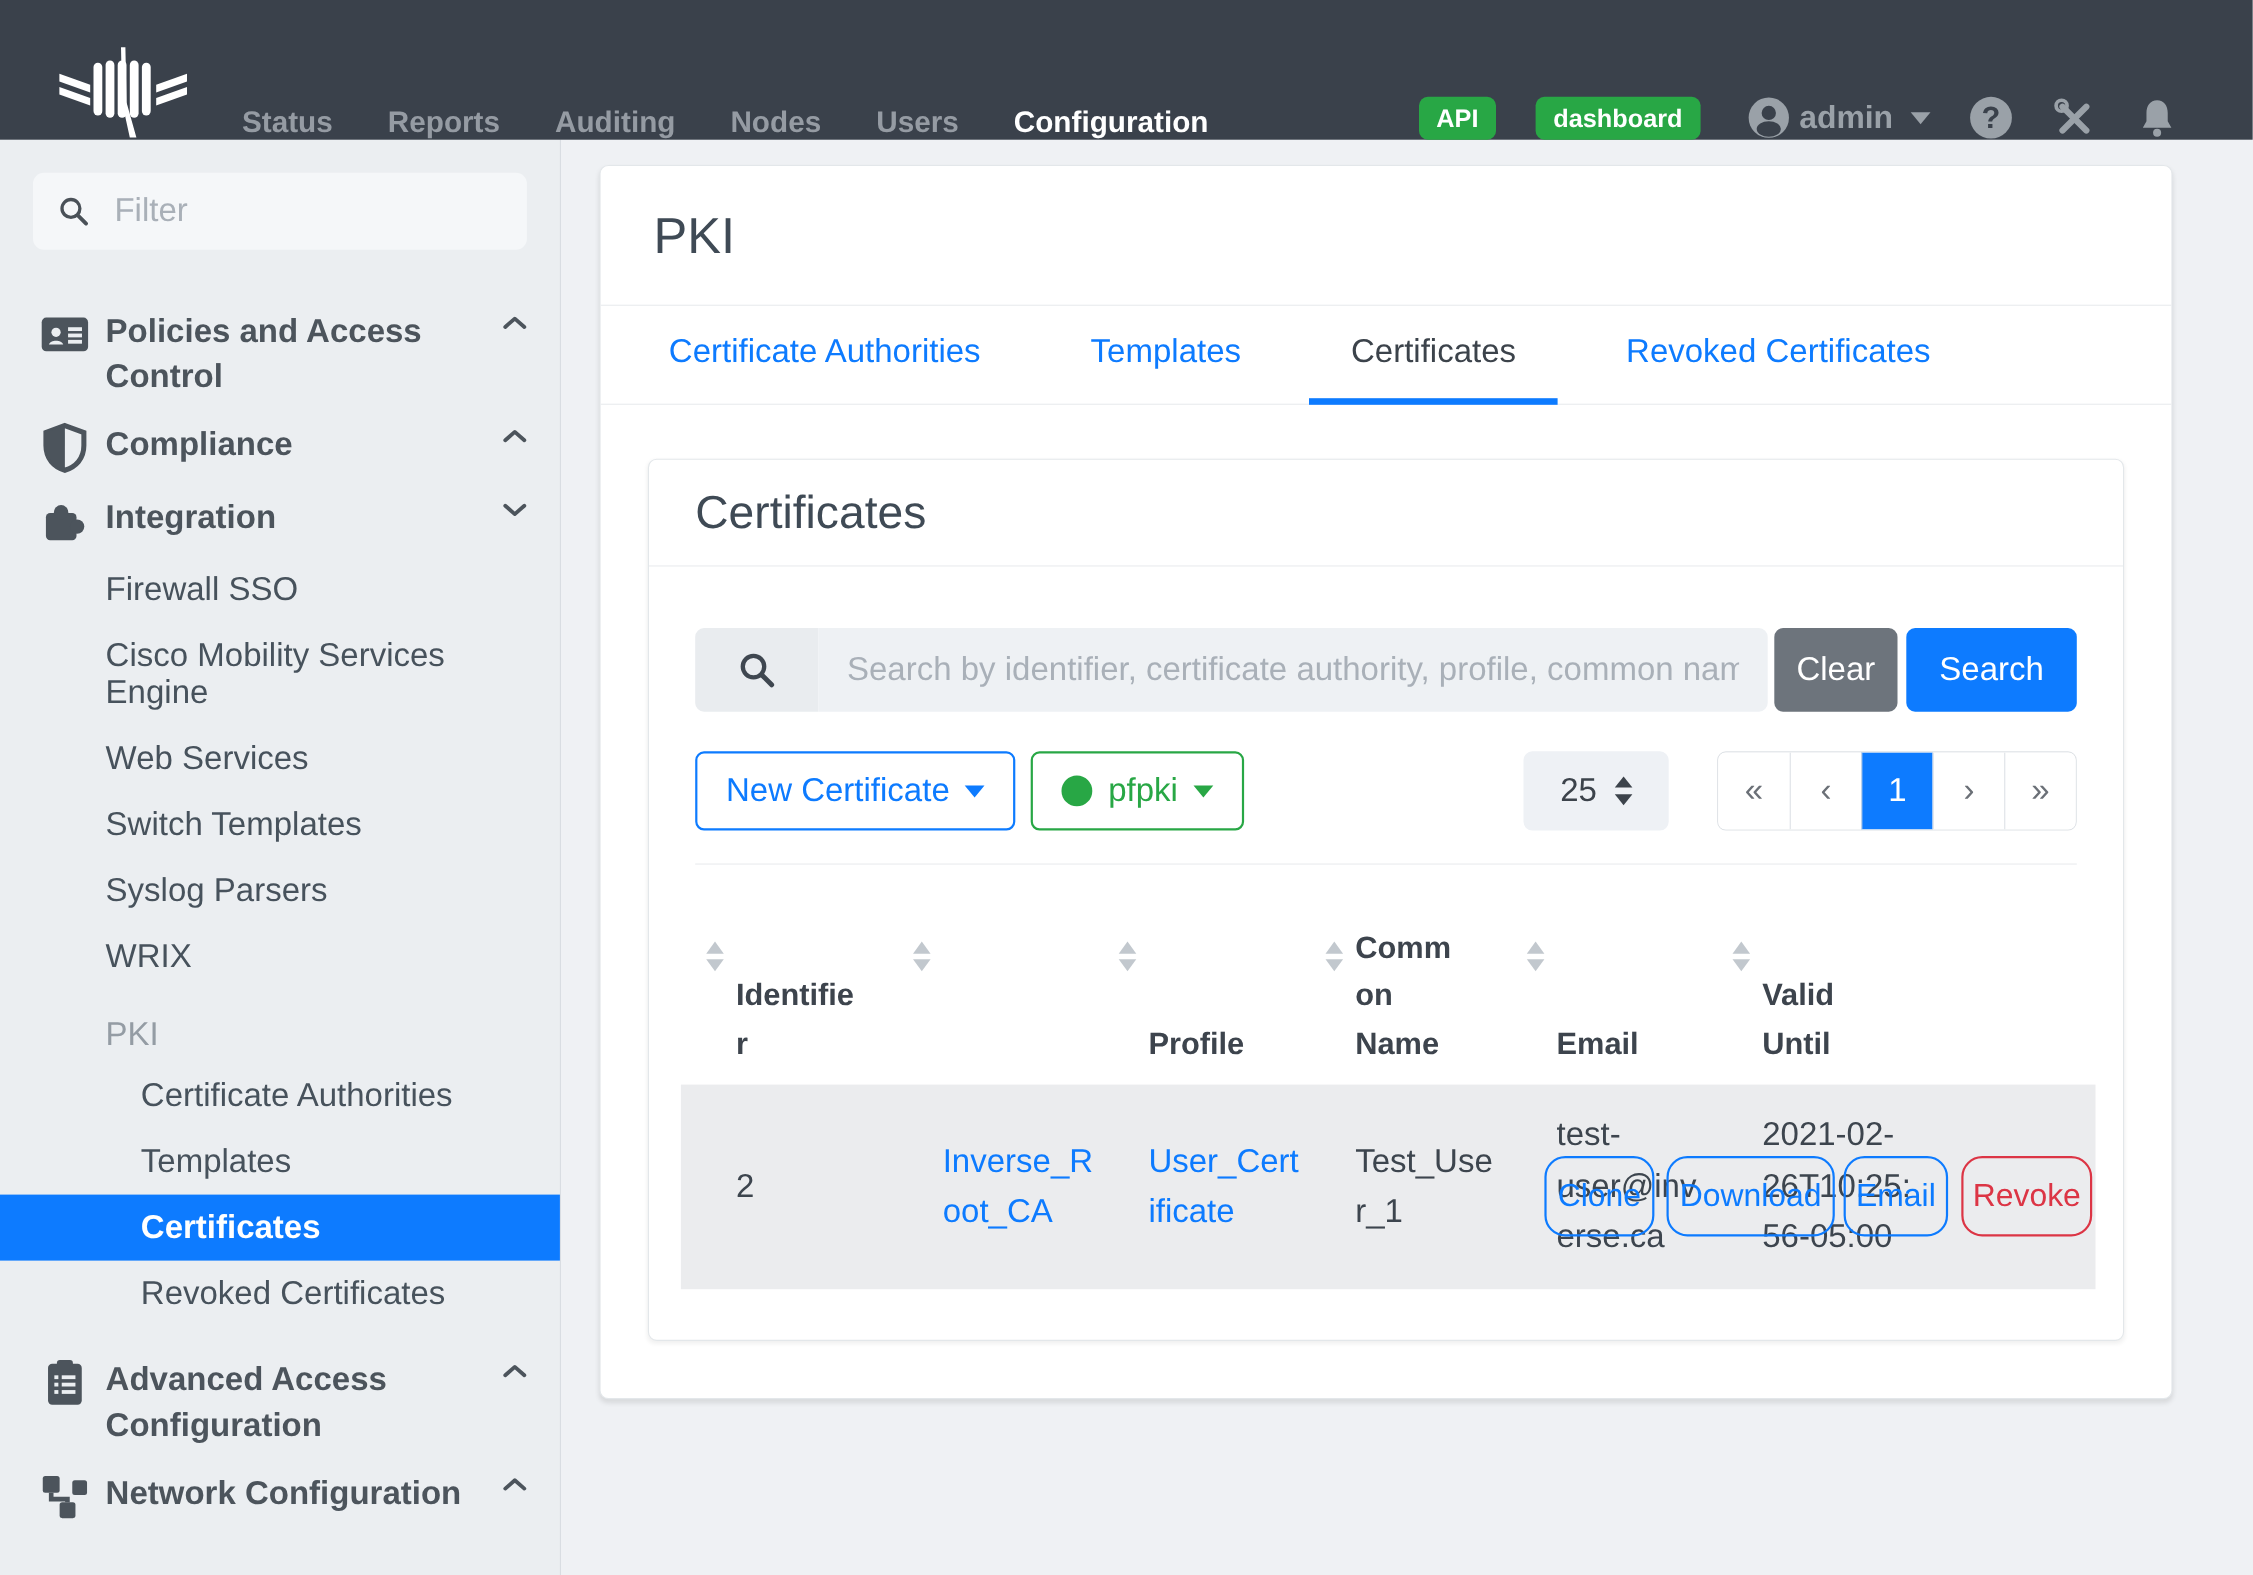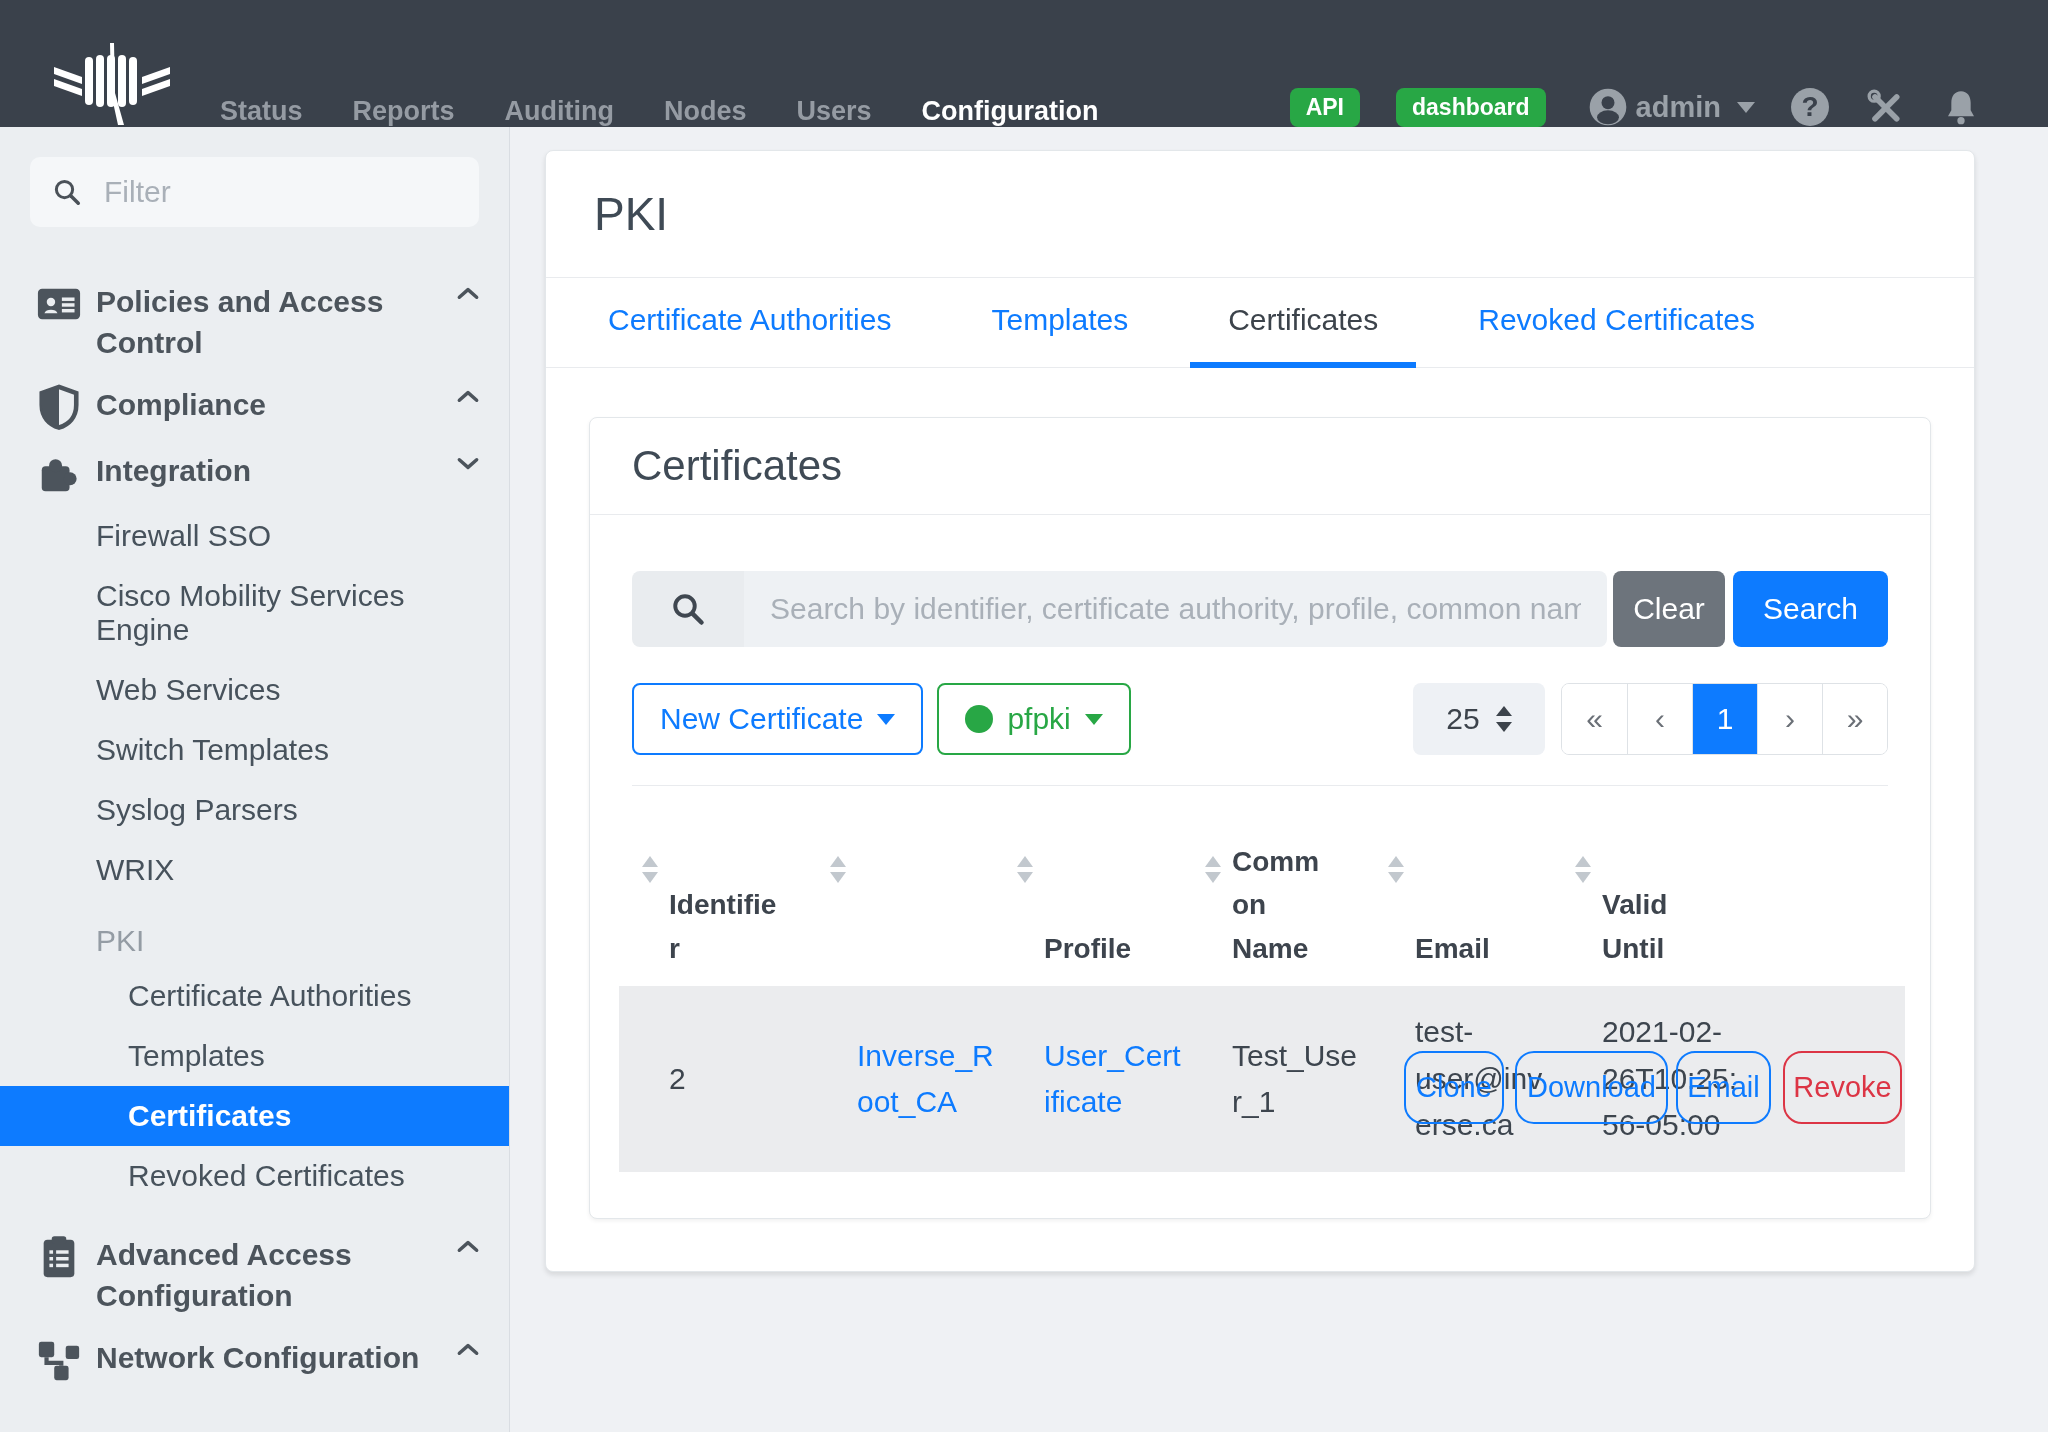--- a/index.html
+++ b/index.html
@@ -76,21 +76,21 @@
 
   
   .toolbar { display:flex; align-items:center; margin-top:36px; height:72px; }
   .btn-outline-primary { background:#fff; border:2px solid var(--primary,#0d7bff); color:var(--primary,#0d7bff);
                          height:72px; padding:0 26px; }
   .btn-outline-success { background:#fff; border:2px solid var(--success,#28a745); color:var(--success,#28a745);
                          height:72px; padding:0 26px; margin-left:14px; }
   .caret-sm { width:0; height:0; border-left:9px solid transparent; border-right:9px solid transparent;
               border-top:11px solid currentColor; margin-left:14px; }
   .green-dot { width:28px; height:28px; border-radius:50%; background:var(--success,#28a745); margin-right:14px; }
-  .toolbar-right { margin-left:auto; display:flex; align-items:center; gap:16px; }
+  .toolbar-right { margin-left:auto; display:flex; align-items:center; gap:44px; }
   .page-size { width:132px; height:72px; background:#eef1f5; border-radius:8px; display:flex;
                align-items:center; justify-content:center; gap:16px; cursor:pointer; }
   .page-size-value { font-size:30px; color:#3c434b; }
   .stepper { display:flex; flex-direction:column; gap:6px; }
   .tri-up { width:0; height:0; border-left:8px solid transparent; border-right:8px solid transparent;
             border-bottom:10px solid #3c434b; }
   .tri-dn { width:0; height:0; border-left:8px solid transparent; border-right:8px solid transparent;
             border-top:10px solid #3c434b; }
   .pagination { display:flex; height:72px; border-radius:8px; overflow:hidden; border:1px solid #dee2e6; }
   .page-cell { width:65px; display:flex; align-items:center; justify-content:center; background:#fff;

